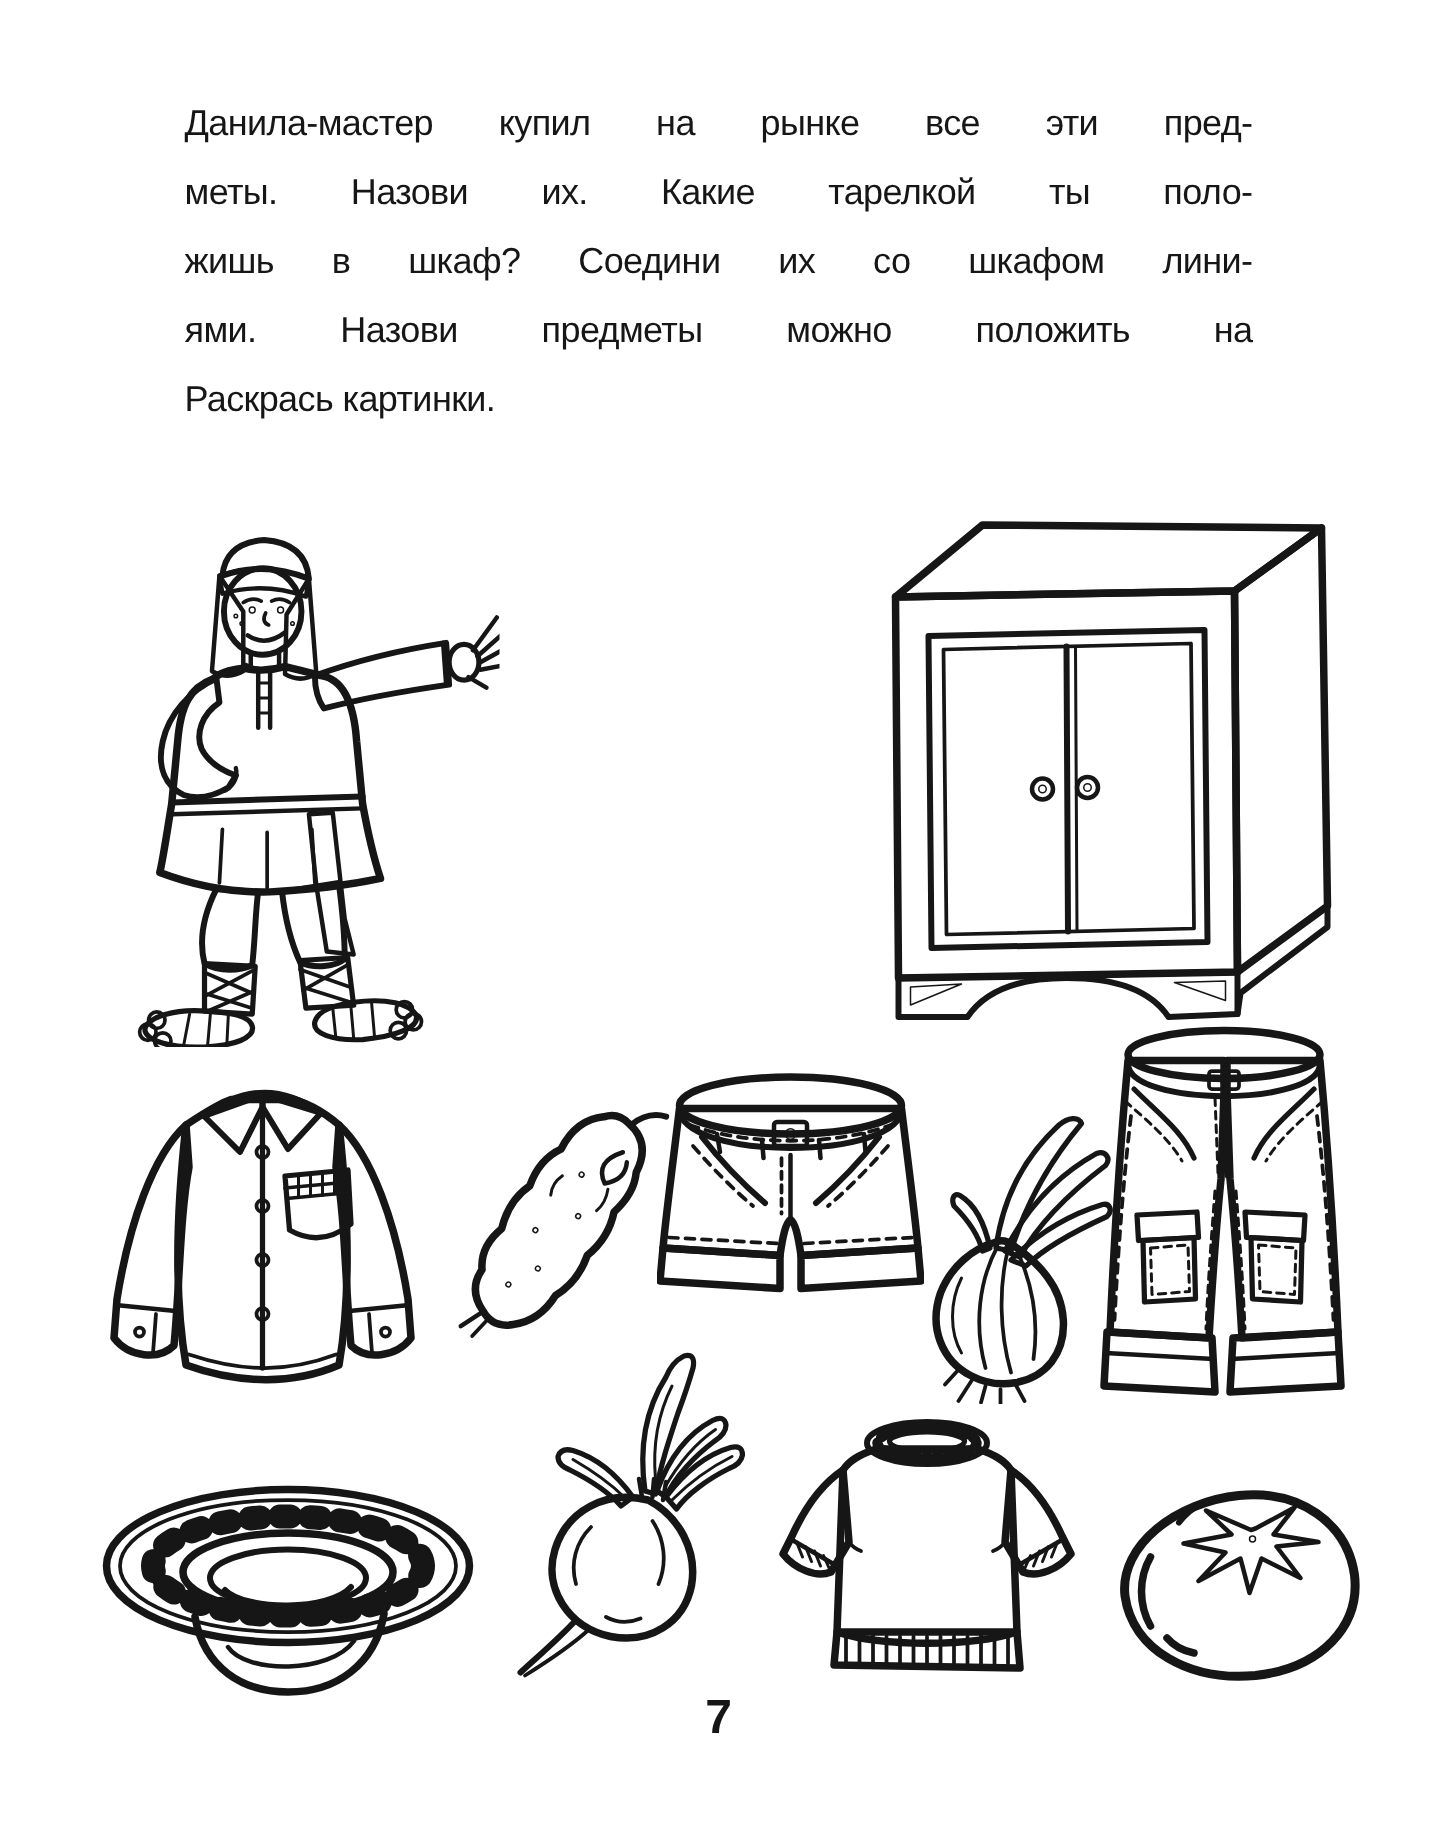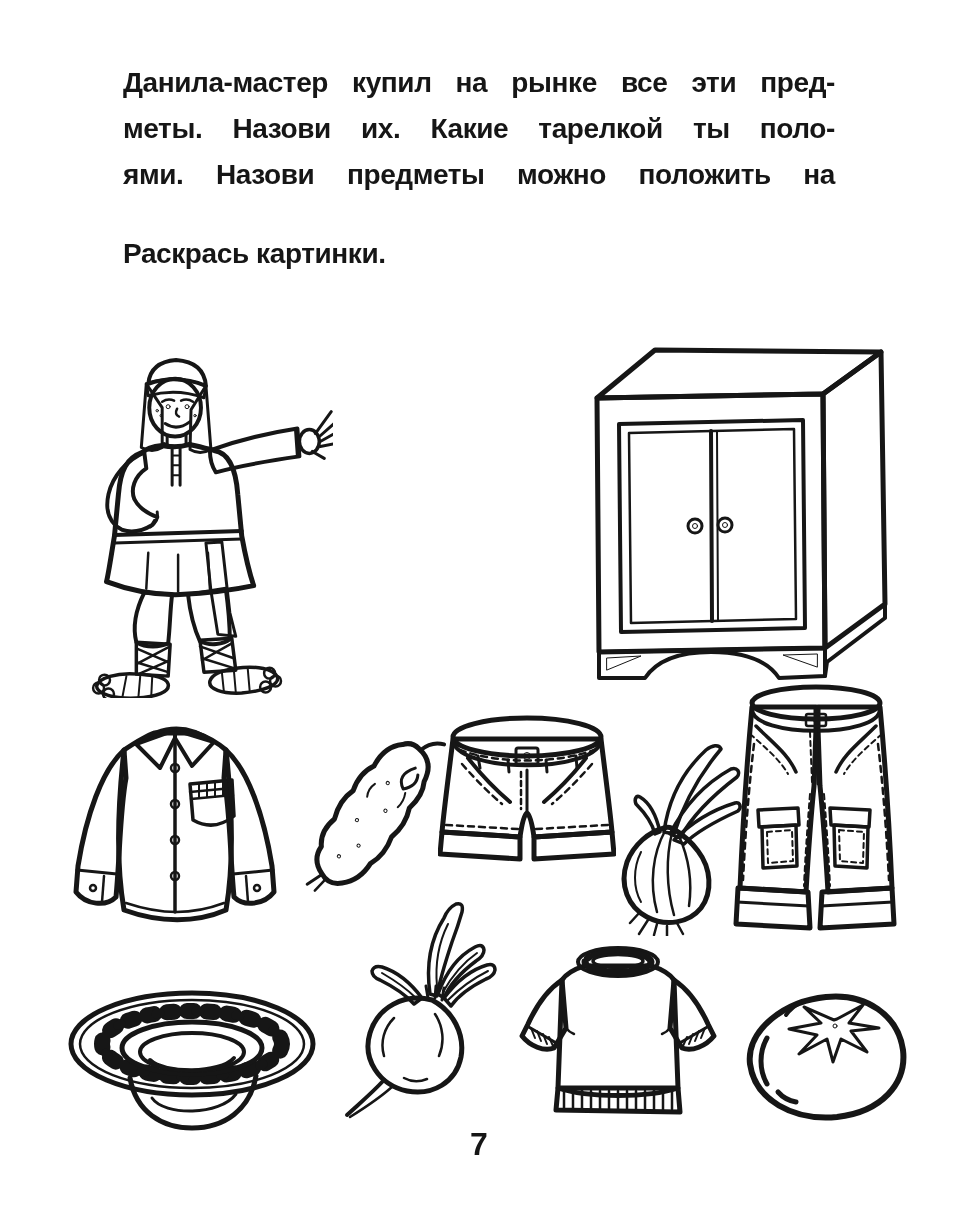--- a/index.html
+++ b/index.html
@@ -1,21 +1,21 @@
 <!DOCTYPE html>
 <html><head>
 <meta charset="utf-8">
 <style>
   html,body{margin:0;padding:0;background:#e8e8e8;}
   .page{position:relative;width:958px;height:1223px;background:#ffffff;
         font-family:"Liberation Sans",sans-serif;color:#161616;overflow:hidden;margin:0 auto;}
   .instructions{position:absolute;left:123px;top:60px;width:712px;}
-  .line{font-size:28px;line-height:46px;font-weight:bold;letter-spacing:-0.4px;
+  .line{font-size:24px;line-height:46px;font-weight:normal;letter-spacing:-0.4px;
         text-align:justify;text-align-last:justify;}
-  .line.last{text-align-last:left;margin-top:33px;}
+  .line.last{text-align-last:left;}
   .illus{position:absolute;}
   .illus svg{display:block;width:100%;height:100%;}
   .illus svg *{stroke:#161616;fill:none;stroke-linecap:round;stroke-linejoin:round;}
   .f{fill:#ffffff;}
   .fb{fill:#161616;stroke:none;}
   .w2{stroke-width:2}.w25{stroke-width:2.5}.w3{stroke-width:3}.w35{stroke-width:3.5}
   .w4{stroke-width:4}.w5{stroke-width:5}.w6{stroke-width:6}.w7{stroke-width:7}
   .w9{stroke-width:9}.w16{stroke-width:16}
   .d65{stroke-dasharray:6 5}.d54{stroke-dasharray:5 4}.d713{stroke-dasharray:7 13}
   .d436{stroke-dasharray:4 36}.drib{stroke-dasharray:2.5 4.5}
@@ -24,20 +24,21 @@
         font-size:32px;font-weight:bold;}
 </style>
 </head>
 <body>
 
 <div class="page">
 
   <div class="instructions">
     <div class="line">Данила-мастер купил на рынке все эти пред-</div>
     <div class="line">меты. Назови их. Какие тарелкой ты поло-</div>
+    <div class="line">жишь в шкаф? Соедини их со шкафом лини-</div>
     <div class="line">ями. Назови предметы можно положить на</div>
     <div class="line last">Раскрась картинки.</div>
   </div>
 
   <div class="illus" style="left:58px;top:352px;width:275px;height:346px">
     <svg viewBox="0 0 275 348">
       <path class="f w3" d="M88,32 L83,96 Q94,102 104,96 L104,56 Z"></path>
       <path class="f w3" d="M148,34 L153,98 Q142,104 132,98 L133,58 Z"></path>
       <ellipse class="f w4" cx="117" cy="56" rx="26" ry="29"></ellipse>
       <path class="f w4" d="M90,32 Q92,10 118,8 Q146,10 148,34 Q118,22 90,32 Z"></path>

